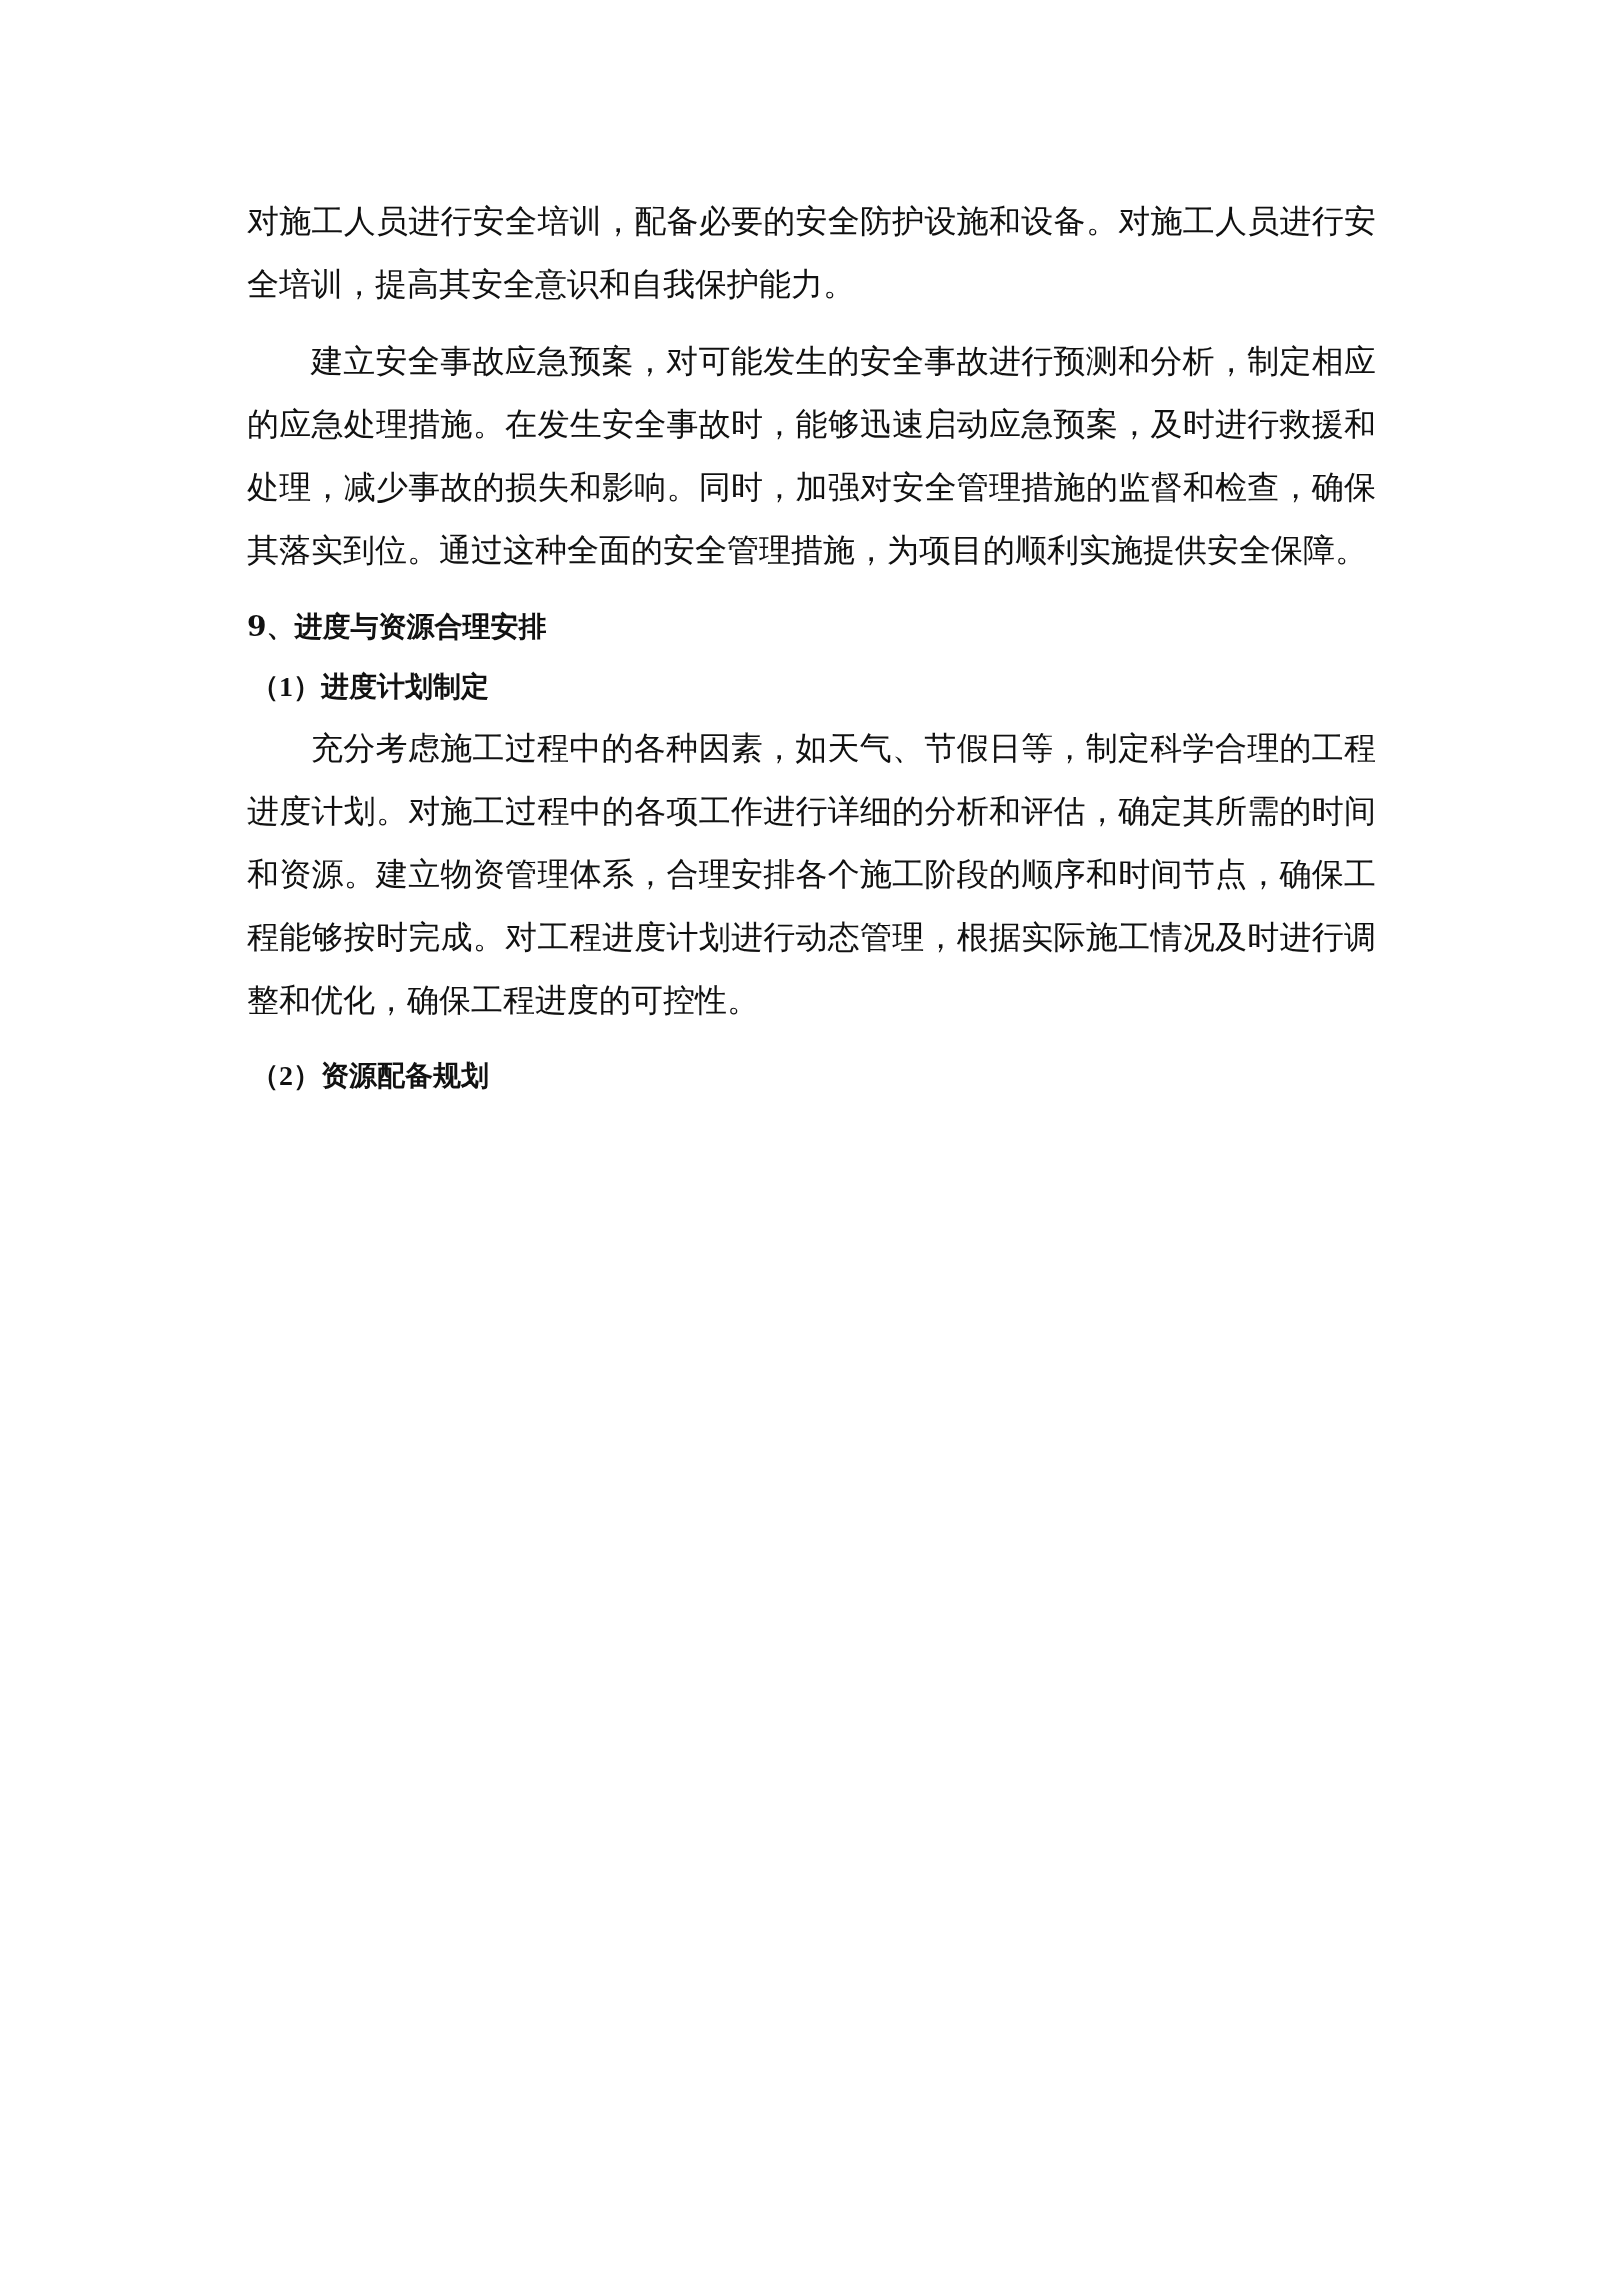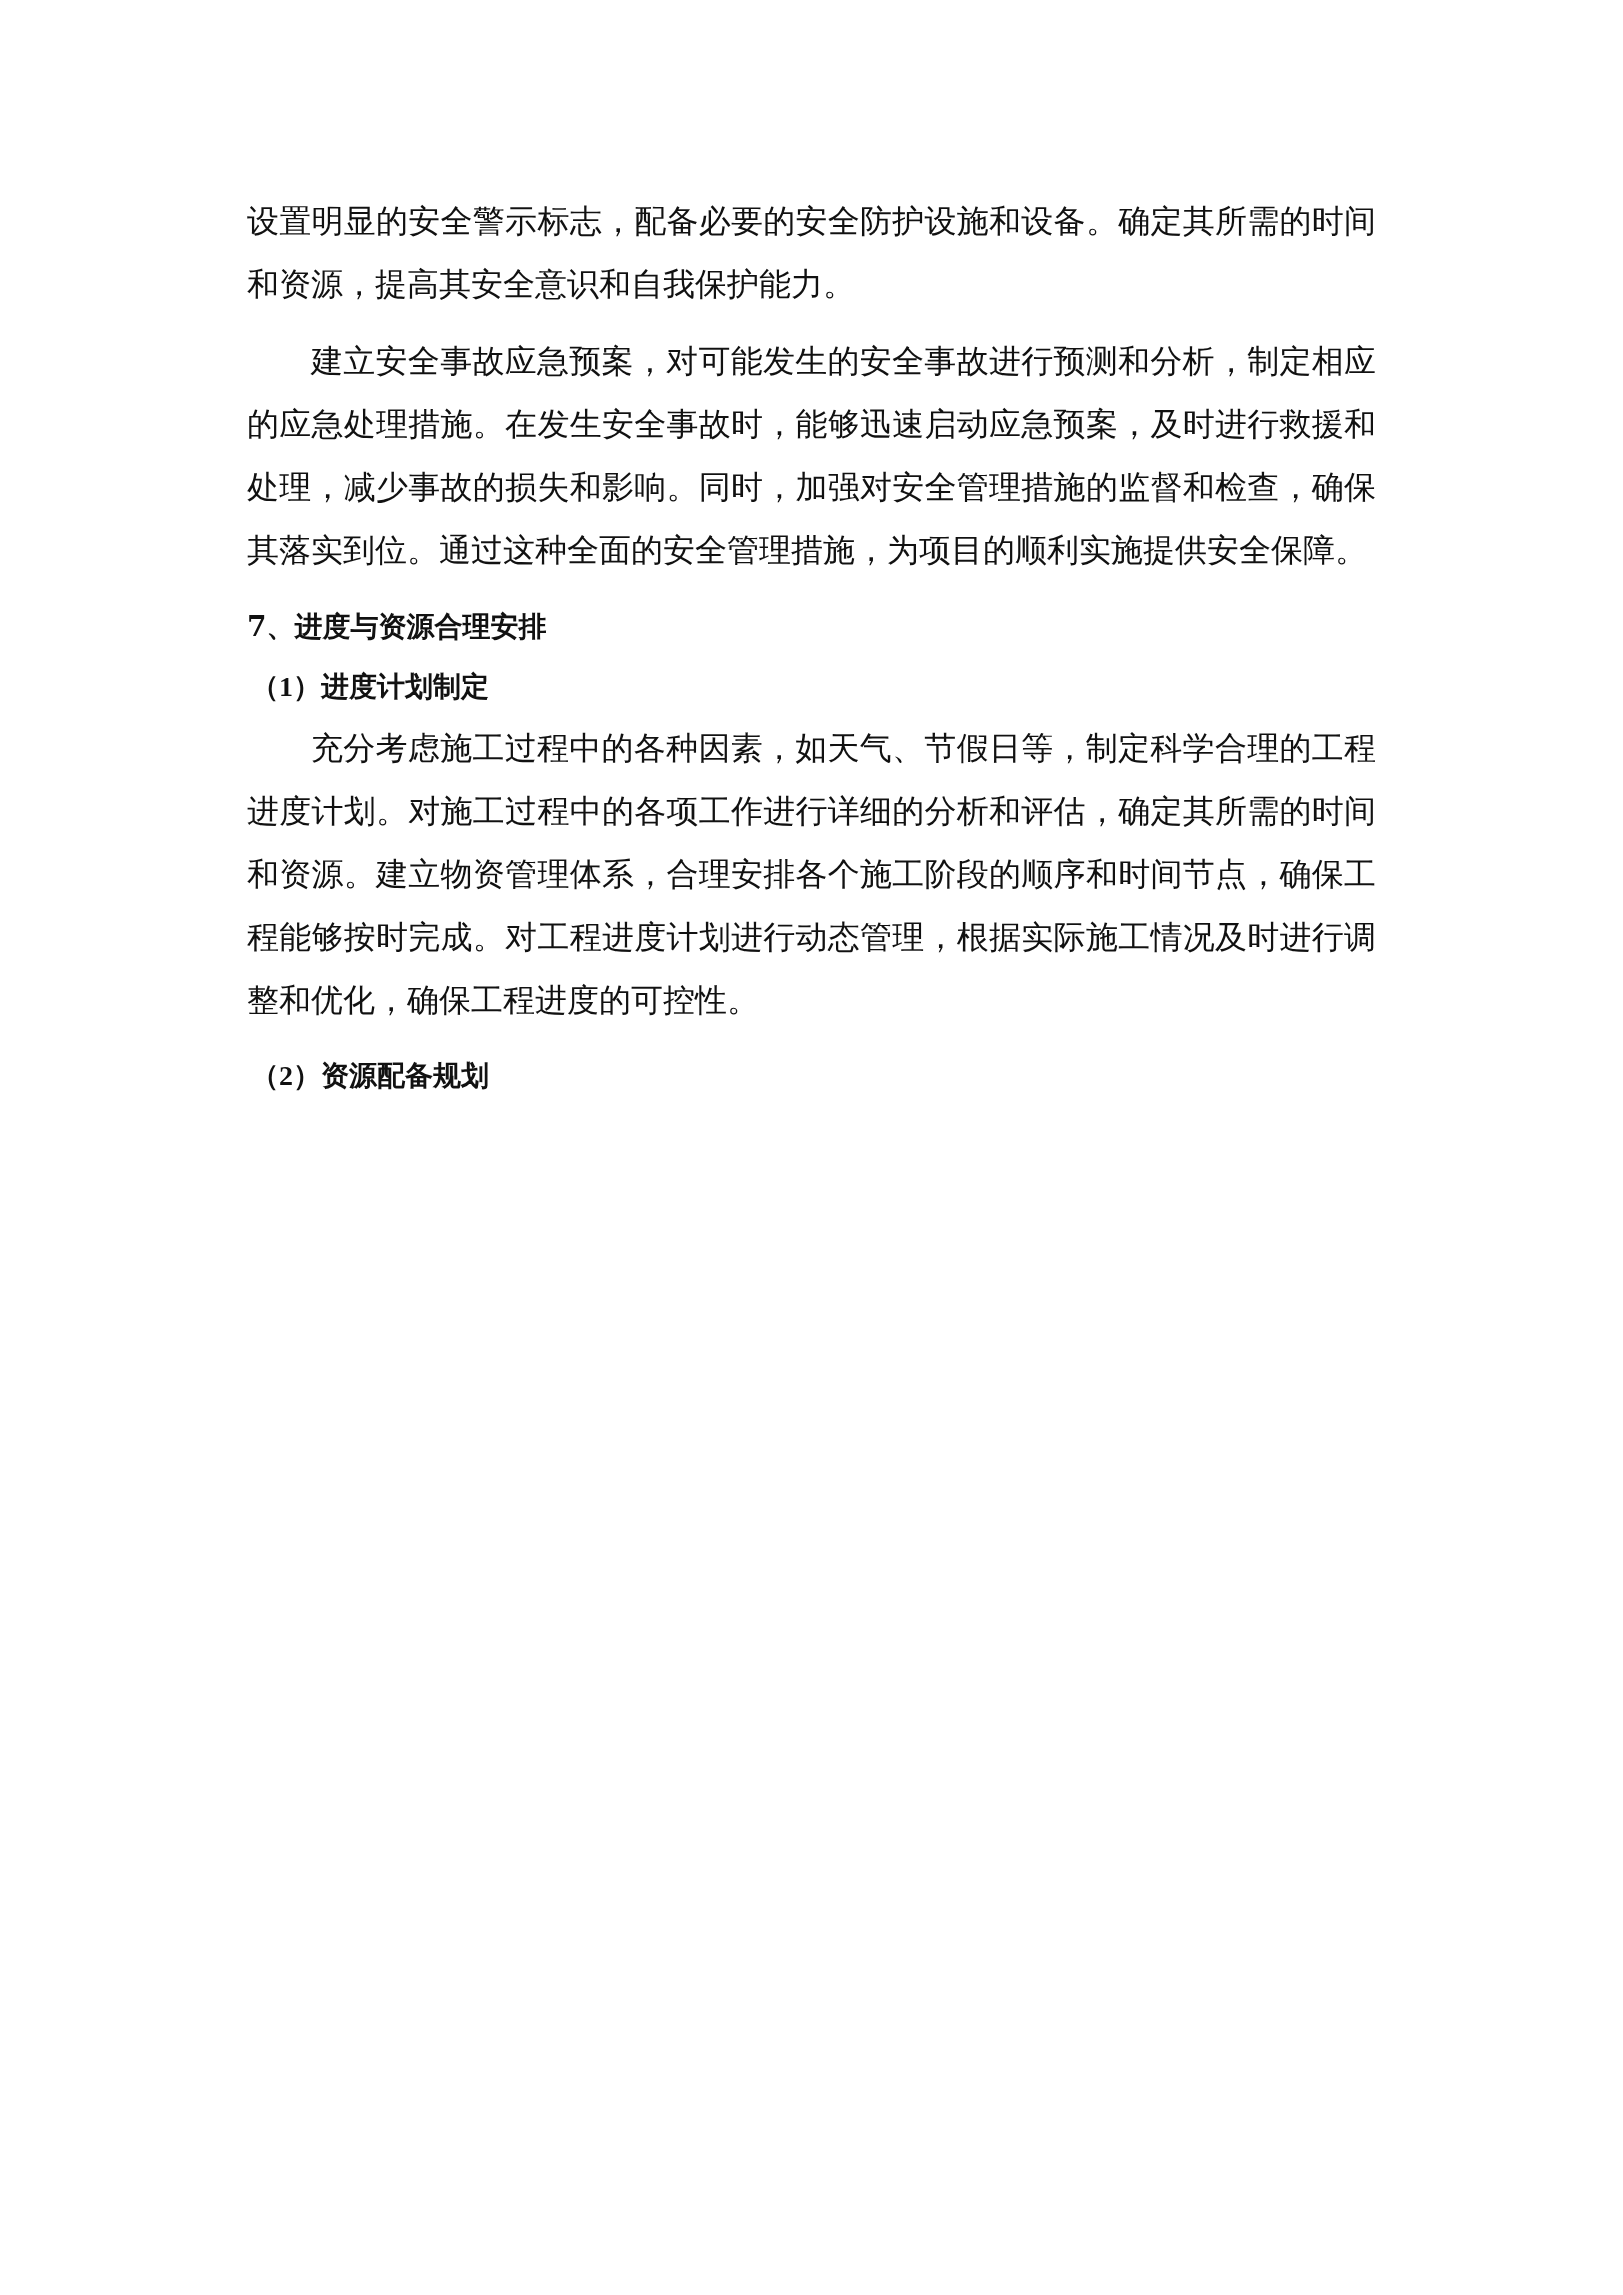--- a/index.html
+++ b/index.html
@@ -46,20 +46,20 @@
       font-family: Liberation Serif, serif;
     }
     .heading.sub.second {
       margin-top: 6.5px;
     }
   </style>
 </head>
 <body>
 
 <div class="page">
-  <p class="para">设置明显的安全警示标志，配备必要的安全防护设施和设备。确定其所需的时间和资源，提高其安全意识和自我保护能力。</p>
+  <p class="para">对施工人员进行安全培训，配备必要的安全防护设施和设备。对施工人员进行安全培训，提高其安全意识和自我保护能力。</p>
   <p class="para indent">建立安全事故应急预案，对可能发生的安全事故进行预测和分析，制定相应的应急处理措施。在发生安全事故时，能够迅速启动应急预案，及时进行救援和处理，减少事故的损失和影响。同时，加强对安全管理措施的监督和检查，确保其落实到位。通过这种全面的安全管理措施，为项目的顺利实施提供安全保障。</p>
-  <h2 class="heading section">7、进度与资源合理安排</h2>
+  <h2 class="heading section">9、进度与资源合理安排</h2>
   <h3 class="heading sub">（1）进度计划制定</h3>
   <p class="para indent">充分考虑施工过程中的各种因素，如天气、节假日等，制定科学合理的工程进度计划。对施工过程中的各项工作进行详细的分析和评估，确定其所需的时间和资源。建立物资管理体系，合理安排各个施工阶段的顺序和时间节点，确保工程能够按时完成。对工程进度计划进行动态管理，根据实际施工情况及时进行调整和优化，确保工程进度的可控性。</p>
   <h3 class="heading sub second">（2）资源配备规划</h3>
 </div>
 
 
 </body></html>

